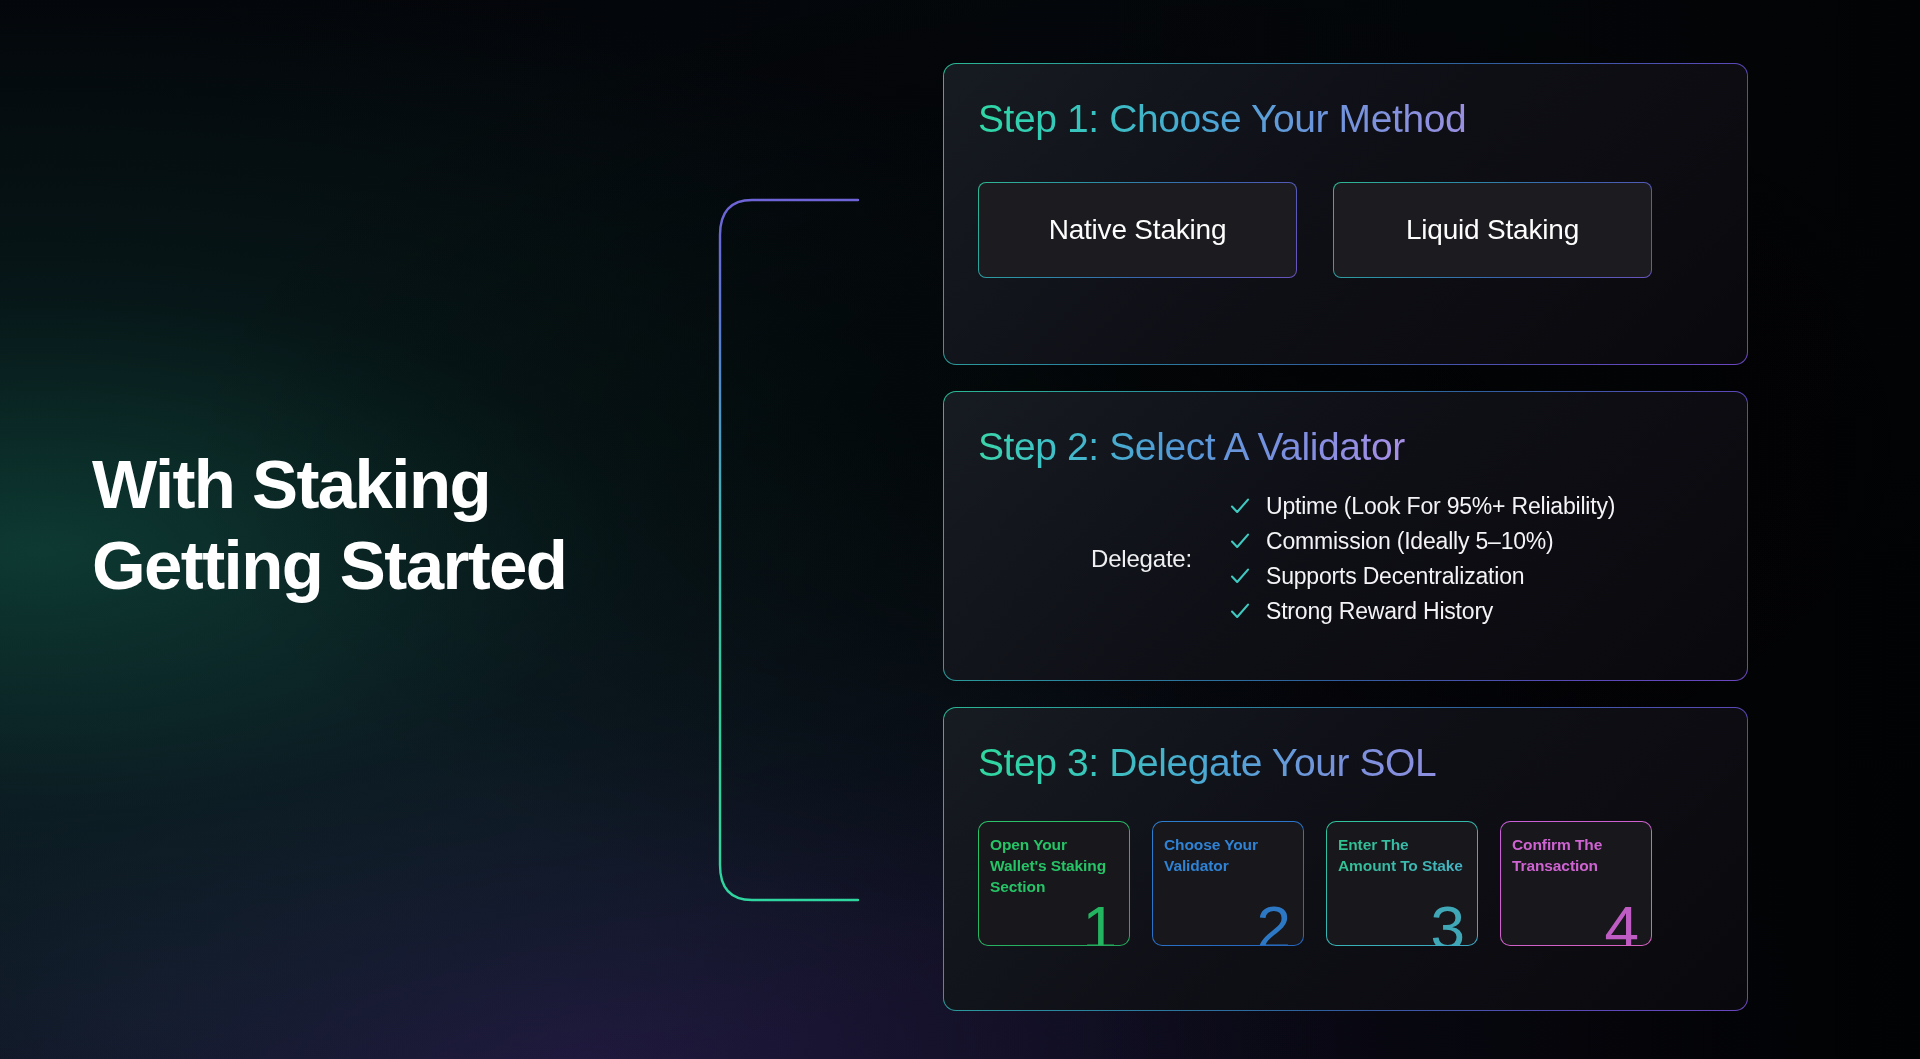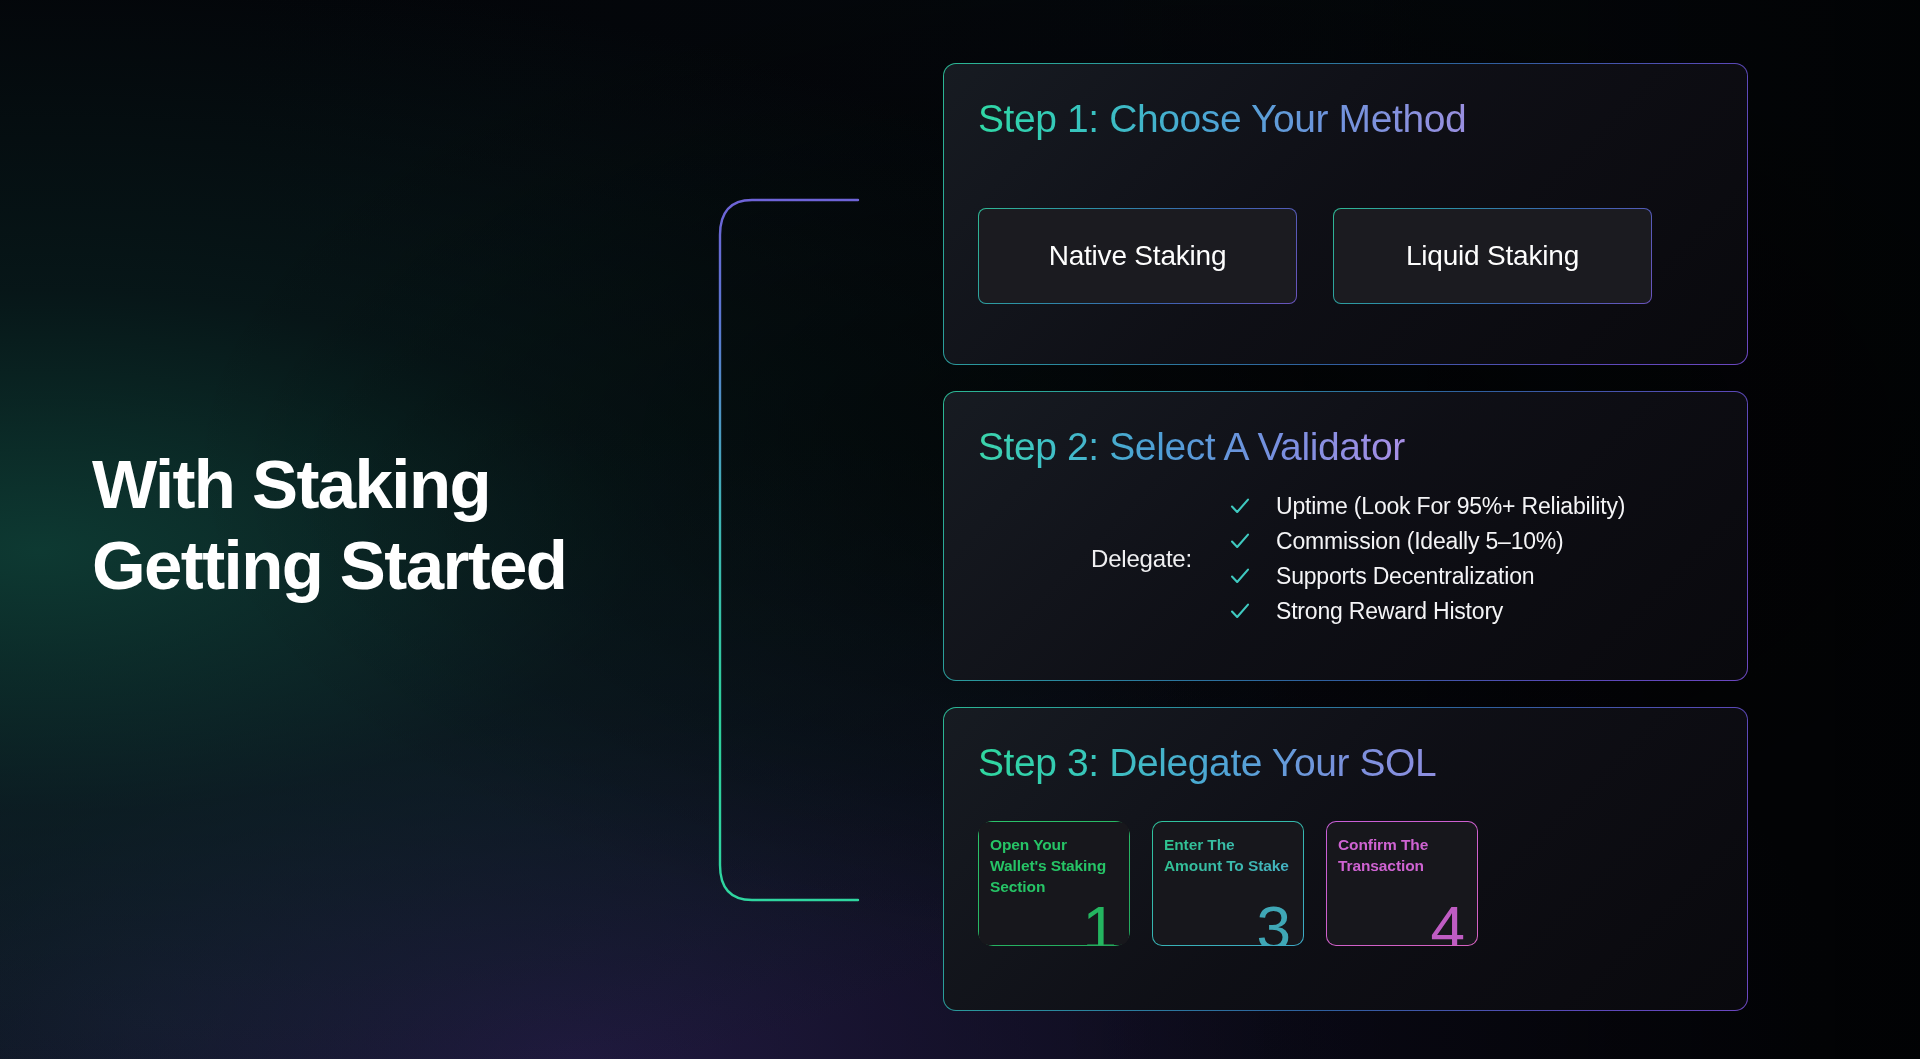--- a/index.html
+++ b/index.html
@@ -80,21 +80,21 @@
     background-clip:text;
     -webkit-text-fill-color:transparent;
     color:transparent;
     display:inline-block;
     line-height:1.2;
   }
   #card-2 .card-title { background:linear-gradient(95deg,#3ad6a8 0%, #3fc2c6 16%, #4f9cd6 44%, #7b8fe0 72%, #a98fe6 100%); -webkit-background-clip:text; background-clip:text; -webkit-text-fill-color:transparent; }
   #card-3 .card-title { background:linear-gradient(95deg,#2fd89d 0%, #35cbb6 20%, #4da6d6 52%, #7a90dc 80%, #8e8fe0 100%); -webkit-background-clip:text; background-clip:text; -webkit-text-fill-color:transparent; }
 
   
-  #method-row { display:flex; gap:36px; margin-top:65px; }
+  #method-row { display:flex; gap:36px; margin-top:39px; }
   .method-btn {
     padding:1px;
     border-radius:8px;
     background:linear-gradient(125deg,#2fb894 0%, #2c8fa6 30%, #3a63b0 62%, #6a54bd 100%);
   }
   .method-btn-inner {
     border-radius:7px;
     background:#1b1b20;
     width:317px; height:94px;
     display:flex; align-items:center; justify-content:center;
@@ -113,21 +113,21 @@
   #consider-label {
     color:#f0f0f2;
     font-size:24px;
     font-weight:400;
     width:250px;
     text-align:right;
     padding-right:36px;
     letter-spacing:-0.2px;
   }
   #consider-list { display:flex; flex-direction:column; gap:8px; }
-  .consider-item { display:flex; align-items:center; gap:24px; }
+  .consider-item { display:flex; align-items:center; gap:14px; }
   .check-icon { width:24px; height:24px; flex:0 0 24px; display:block; }
   .consider-text {
     color:#f4f4f6;
     font-size:23px;
     letter-spacing:-0.2px;
     white-space:nowrap;
   }
 
   
   #steps-row { display:flex; gap:22px; margin-top:34px; }
@@ -153,21 +153,21 @@
   }
   .numbox-digit {
     position:absolute;
     right:12px; bottom:-14px;
     font-size:62px;
     font-weight:300;
     line-height:1;
     opacity:0.92;
   }
 
-  #numbox-1 { background:linear-gradient(150deg,#2cc46b 0%, #23a85c 100%);border-radius:15px; }
+  #numbox-1 { background:linear-gradient(150deg,#2cc46b 0%, #23a85c 100%); }
   #numbox-1 .numbox-label, #numbox-1 .numbox-digit { color:#26c466; }
   #numbox-2 { background:linear-gradient(150deg,#2e7fd0 0%, #2566c0 100%); }
   #numbox-2 .numbox-label, #numbox-2 .numbox-digit { color:#2f82d4; }
   #numbox-3 { background:linear-gradient(150deg,#2fc49c 0%, #3ea8c6 100%); }
   #numbox-3 .numbox-label { background:linear-gradient(120deg,#2ec48c 0%, #46b2c8 100%); -webkit-background-clip:text; background-clip:text; -webkit-text-fill-color:transparent; }
   #numbox-3 .numbox-digit { color:#44b5c4; }
   #numbox-4 { background:linear-gradient(150deg,#c95fd8 0%, #d661c0 100%); }
   #numbox-4 .numbox-label, #numbox-4 .numbox-digit { color:#cf63d2; }
 </style>
 </head>
@@ -255,20 +255,26 @@
       <div class="card-title">Step 3: Delegate Your SOL</div>
       <div id="steps-row">
 
         <div class="numbox" id="numbox-1">
           <div class="numbox-inner">
             <div class="numbox-label">Open Your Wallet's Staking Section</div>
             <div class="numbox-digit">1</div>
           </div>
         </div>
 
+        <div class="numbox" id="numbox-2">
+          <div class="numbox-inner">
+            <div class="numbox-label">Choose Your Validator</div>
+            <div class="numbox-digit">2</div>
+          </div>
+        </div>
 
         <div class="numbox" id="numbox-3">
           <div class="numbox-inner">
             <div class="numbox-label">Enter The Amount To Stake</div>
             <div class="numbox-digit">3</div>
           </div>
         </div>
 
         <div class="numbox" id="numbox-4">
           <div class="numbox-inner">

